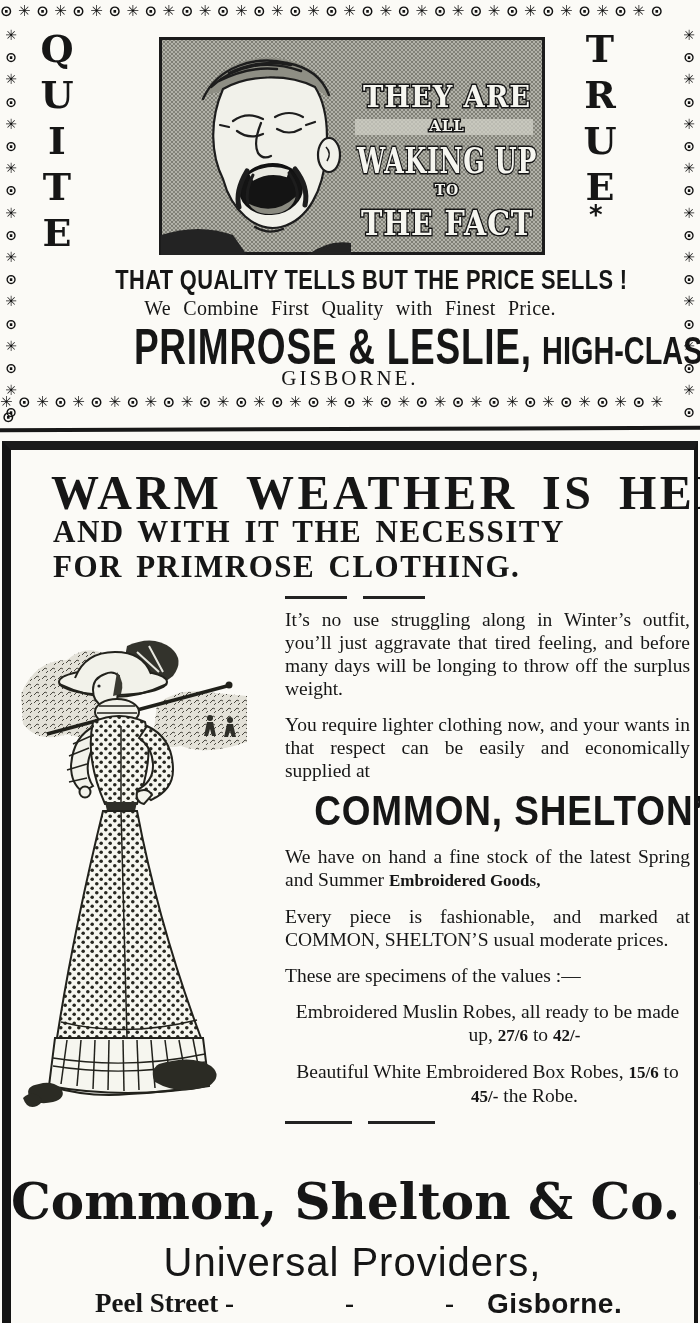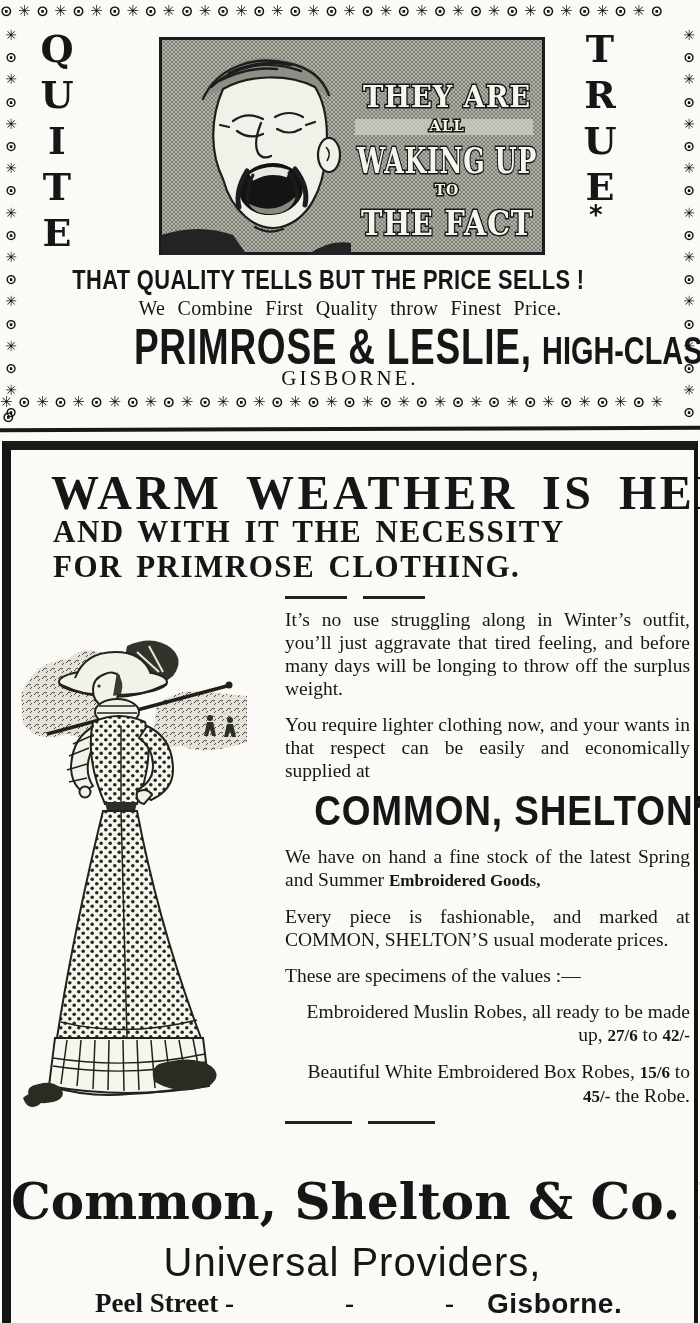--- a/index.html
+++ b/index.html
@@ -20,21 +20,21 @@
   .stray-sym{position:absolute;left:2px;top:408px;font-size:15px;}
 
   .vert-word{position:absolute;font-family:"DejaVu Serif",serif;font-weight:bold;
              font-size:38px;line-height:46px;white-space:pre-line;text-align:center;width:46px;}
   .word-quite{left:34px;top:26px;}
   .word-true{left:577px;top:26px;}
   .true-star{position:absolute;left:589px;top:200px;font-size:26px;font-family:"DejaVu Sans",sans-serif;font-weight:bold;}
 
   .man-box{position:absolute;left:159px;top:37px;width:368px;height:218px;margin:0;}
 
-  .tagline{position:absolute;top:264px;left:0;width:700px;text-align:left;white-space:nowrap;}
+  .tagline{position:absolute;top:264px;left:0;width:700px;text-align:right;white-space:nowrap;}
   .tagline-inner{display:inline-block;transform:scaleX(.78);font-family:"Liberation Sans",sans-serif;
                  font-weight:bold;font-size:28px;letter-spacing:.5px;}
   .subline{position:absolute;top:297px;left:0;width:700px;text-align:center;font-size:20px;
            word-spacing:7px;letter-spacing:.3px;}
   .brand{position:absolute;top:318px;left:0;width:700px;text-align:center;white-space:nowrap;}
   .brand-inner{display:inline-block;transform:scaleX(.74);font-family:"Liberation Sans",sans-serif;font-weight:bold;}
   .brand-main{font-size:50px;letter-spacing:1px;}
   .brand-sub{font-size:39px;margin-left:14px;}
   .city{position:absolute;top:366px;left:0;width:700px;text-align:center;font-size:21px;letter-spacing:3px;}
 
@@ -50,21 +50,21 @@
   .h3{position:absolute;left:42px;top:99px;font-family:"Liberation Serif",serif;font-weight:bold;
       font-size:31px;letter-spacing:1.5px;word-spacing:4px;white-space:nowrap;}
   .bars{position:absolute;left:274px;top:146px;width:140px;display:flex;gap:16px;}
   .bars .bar{flex:1;height:3px;background:#222;}
   .col{position:absolute;left:274px;top:158px;width:405px;font-size:19.5px;line-height:23px;
        text-align:justify;}
   .col p{margin:0 0 13px 0;}
   .store-h{text-align:center;margin:17px 0 15px 0;white-space:nowrap;}
   .store-h-inner{display:inline-block;transform:scaleX(.88);font-family:"Liberation Sans",sans-serif;
                  font-weight:bold;font-size:42px;letter-spacing:1px;}
-  .hang{padding-left:74px;text-indent:-74px;text-align:right;}
+  .hang{padding-left:74px;text-indent:-74px;text-align:center;}
   .b{font-weight:bold;font-size:17px;}
   .bars2{position:static;display:flex;gap:16px;width:150px;margin-top:4px;}
   .bars2 .bar{flex:1;height:3px;background:#222;}
 
   .woman-fig{position:absolute;left:-2px;top:184px;width:240px;height:478px;margin:0;}
 
   .company{position:absolute;left:0;top:722px;width:683px;text-align:center;white-space:nowrap;
            font-family:"DejaVu Serif",serif;font-weight:bold;font-size:50px;}
   .role{position:absolute;left:0;top:790px;width:683px;text-align:center;
         font-family:"Liberation Sans",sans-serif;font-weight:normal;font-size:40px;letter-spacing:1px;}
@@ -182,21 +182,21 @@
           <text x="288" y="136" font-size="36" textLength="180" lengthAdjust="spacingAndGlyphs">WAKING UP</text>
           <text x="288" y="158" font-size="14">TO</text>
           <text x="288" y="198" font-size="33" textLength="172" lengthAdjust="spacingAndGlyphs">THE FACT</text>
         </g>
       </svg>
     </figure>
 
     <div class="tagline">
       <span class="tagline-inner">THAT QUALITY TELLS BUT THE PRICE SELLS !</span>
     </div>
-    <div class="subline">We Combine First Quality throw Finest Price.</div>
+    <div class="subline">We Combine First Quality with Finest Price.</div>
     <div class="brand">
       <span class="brand-inner"><span class="brand-main">PRIMROSE &amp; LESLIE,</span><span class="brand-sub">HIGH-CLASS SADDLERS,</span></span>
     </div>
     <div class="city">GISBORNE.</div>
 
     <div class="sym sym-row row-bottom">✳⊙✳⊙✳⊙✳⊙✳⊙✳⊙✳⊙✳⊙✳⊙✳⊙✳⊙✳⊙✳⊙✳⊙✳⊙✳⊙✳⊙✳⊙✳</div>
     <div class="sym stray-sym">⊙</div>
   </section>
 
   <div class="rule"></div>

